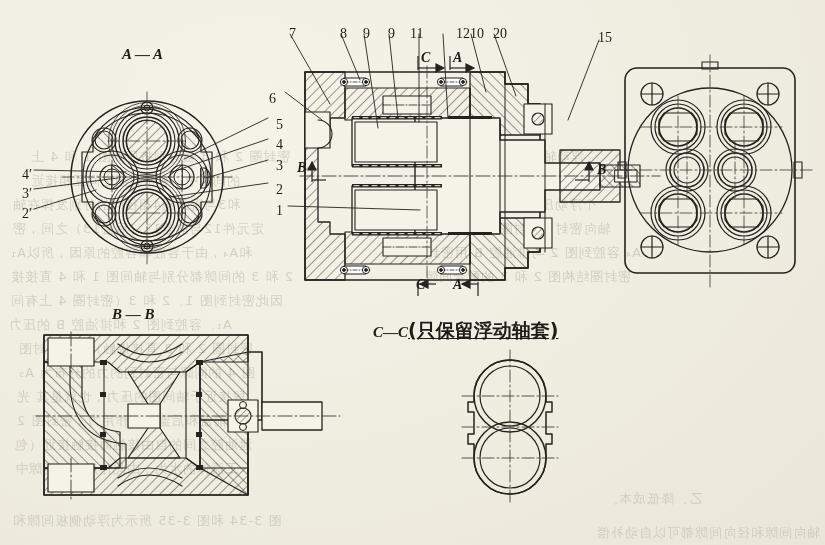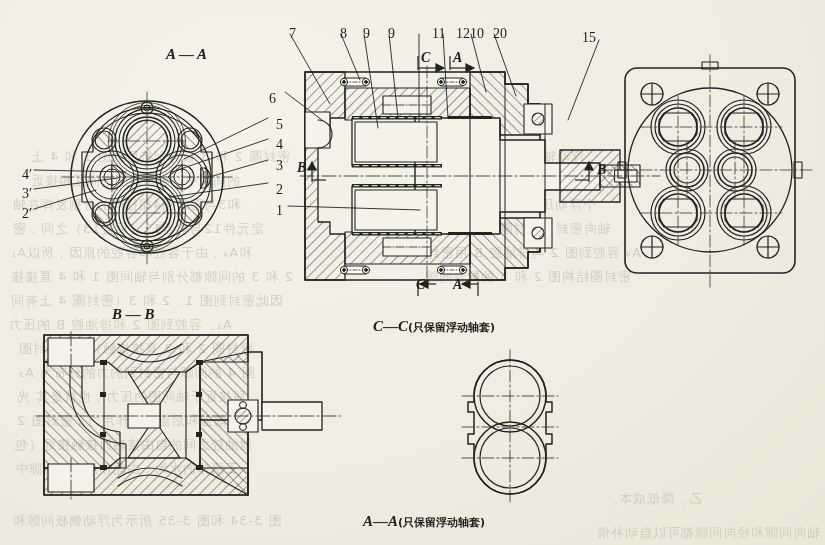--- a/index.html
+++ b/index.html
@@ -32,21 +32,21 @@
   svg{position:absolute;left:0;top:0;overflow:visible;}
   .lbl{
     position:absolute;
     font-family:"Liberation Serif", serif;
     color:#1d1d1a;
     white-space:nowrap;
     user-select:none;
   }
   .num{font-size:14px;font-weight:400;}
   .viewtitle{font-size:15px;font-style:italic;font-weight:bold;}
-  .viewtitle .cn{font-style:normal;font-family:"DejaVu Sans",sans-serif;font-size:11px;font-weight:bold;}
+  .viewtitle .cn{font-style:normal;font-family:"DejaVu Sans",sans-serif;font-size:19px;font-weight:bold;text-decoration:underline;}
   .secmark{font-size:14px;font-style:italic;font-weight:bold;}
 </style>
 </head>
 <body>
 
 <div id="sheet">
 
   <div id="ghost-layer">
       <div class="ghost" style="left: 30px; top: 148px; font-size: 13px;">密封圈 2 和 3 被分别挤压到图 1 和 4 上</div>
       <div class="ghost" style="left: 30px; top: 172px; font-size: 13px;">的间隙中，各密封圈之间互相接近</div>
@@ -422,40 +422,39 @@
     </g>
 
     </g>
   </svg>
 
   <div id="label-layer">
       <div class="lbl num" style="left: 289px; top: 26px;">7</div>
       <div class="lbl num" style="left: 340px; top: 26px;">8</div>
       <div class="lbl num" style="left: 363px; top: 26px;">9</div>
       <div class="lbl num" style="left: 388px; top: 26px;">9</div>
-      <div class="lbl num" style="left: 432px; top: 26px;">11</div>
+      <div class="lbl num" style="left: 410px; top: 26px;">11</div>
       <div class="lbl num" style="left: 456px; top: 26px;">12</div>
       <div class="lbl num" style="left: 470px; top: 26px;">10</div>
       <div class="lbl num" style="left: 493px; top: 26px;">20</div>
-      <div class="lbl num" style="left: 582px; top: 30px;">15</div>
+      <div class="lbl num" style="left: 598px; top: 30px;">15</div>
       <div class="lbl num" style="left: 269px; top: 91px;">6</div>
       <div class="lbl num" style="left: 276px; top: 117px;">5</div>
       <div class="lbl num" style="left: 276px; top: 137px;">4</div>
       <div class="lbl num" style="left: 276px; top: 158px;">3</div>
       <div class="lbl num" style="left: 276px; top: 182px;">2</div>
       <div class="lbl num" style="left: 276px; top: 203px;">1</div>
       <div class="lbl num" style="left: 22px; top: 167px;">4′</div>
       <div class="lbl num" style="left: 22px; top: 186px;">3′</div>
       <div class="lbl num" style="left: 22px; top: 206px;">2′</div>
     </div>
 
-  <div class="lbl viewtitle" style="left:122px;top:46px;margin-left:44px;">A — A</div>
+  <div class="lbl viewtitle" style="left:122px;top:46px;">A — A</div>
   <div class="lbl viewtitle" style="left:112px;top:306px;">B — B</div>
   <div class="lbl viewtitle" style="left:373px;top:318px;"><span>C—C</span><span class="cn">(只保留浮动轴套)</span></div>
-  <div class="lbl viewtitle" style="left:363px;top:513px;"><span>A—A</span><span class="cn">(只保留浮动轴套)</span></div>
 
   <div class="lbl secmark" style="left:297px;top:160px;">B</div>
   <div class="lbl secmark" style="left:597px;top:162px;">B</div>
   <div class="lbl secmark" style="left:421px;top:50px;">C</div>
   <div class="lbl secmark" style="left:453px;top:50px;">A</div>
   <div class="lbl secmark" style="left:416px;top:277px;">C</div>
   <div class="lbl secmark" style="left:453px;top:277px;">A</div>
 
   <svg width="825" height="545" style="pointer-events:none;">
     <g stroke="#23231f" fill="#23231f" stroke-width="1.2">

